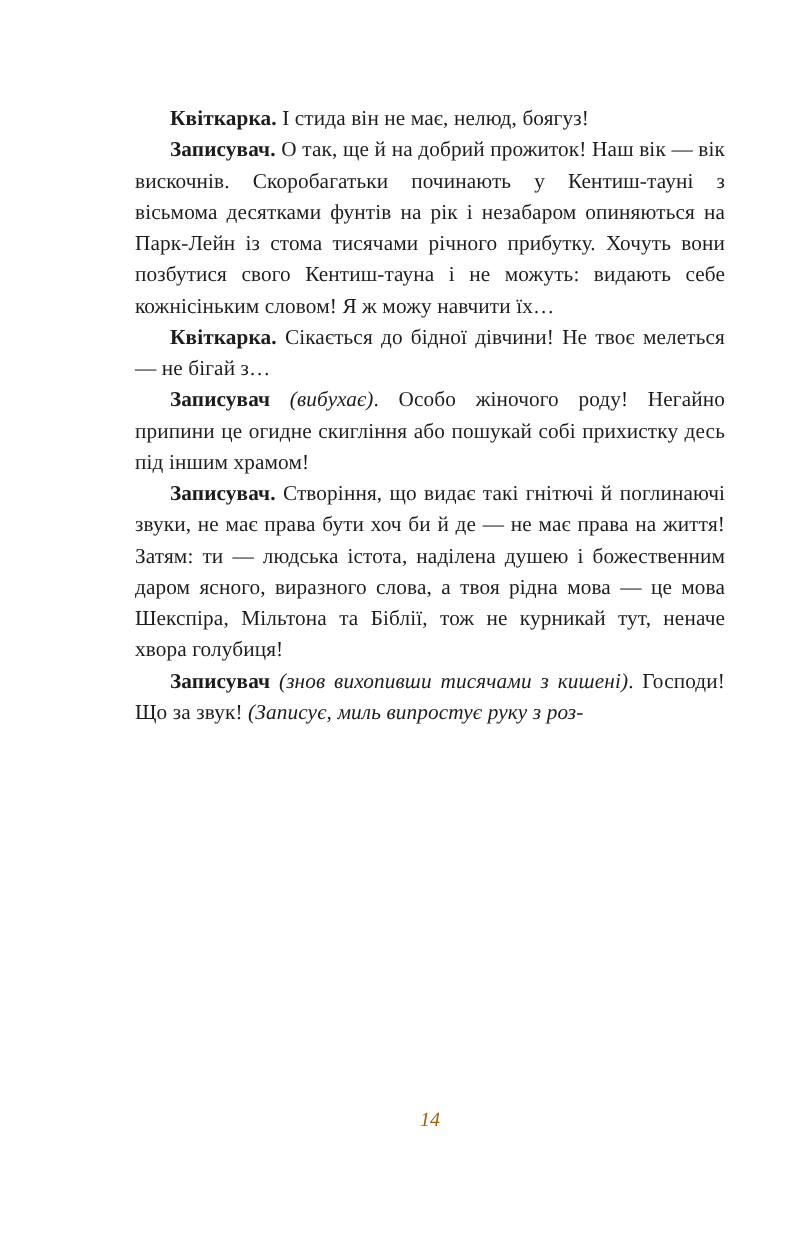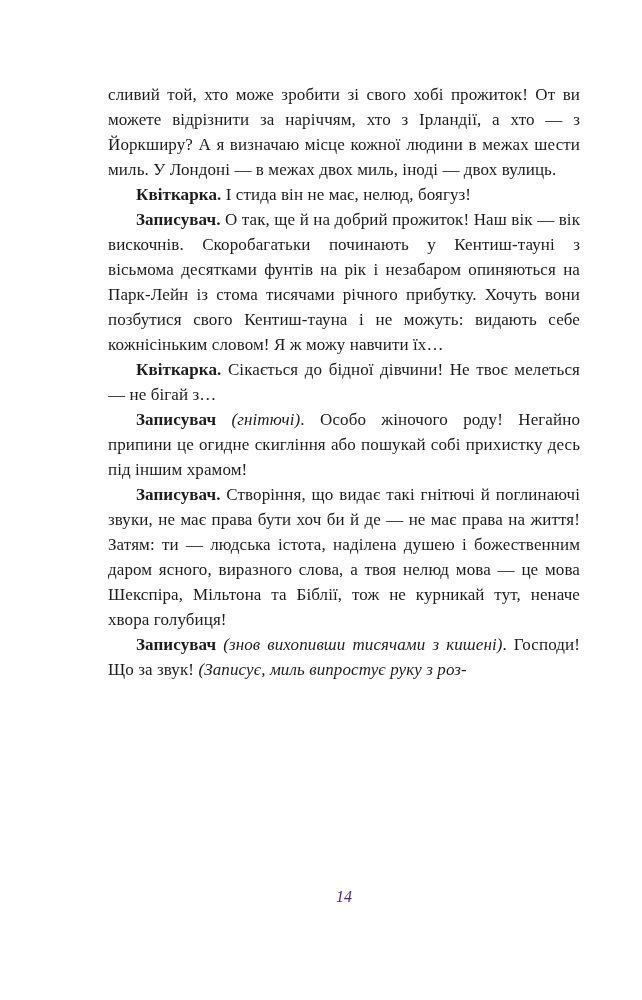--- a/index.html
+++ b/index.html
@@ -42,30 +42,29 @@
     font-style: italic;
   }
   .page-number {
     position: absolute;
     left: 108px;
     width: 472px;
     top: 888px;
     text-align: center;
     font-size: 16px;
     font-style: italic;
-    color: #4c1d95;
+    color: #a16207;
   }
 </style>
 </head>
 <body>
 
 <div class="page">
   <main class="text-block">
-      <p><span>сливий той, хто може зробити зі свого хобі прожиток! От ви можете відрізнити за наріччям, хто з Ірландії, а хто — з Йоркширу? А я визначаю місце кожної людини в межах шести миль. У Лондоні — в межах двох миль, іноді — двох вулиць.</span></p>
       <p class="indent"><span class="speaker">Квіткарка.</span><span> І стида він не має, нелюд, боягуз!</span></p>
       <p class="indent"><span class="speaker">Записувач.</span><span> О так, ще й на добрий прожиток! Наш вік — вік вискочнів. Скоробагатьки починають у Кентиш-тауні з вісьмома десятками фунтів на рік і незабаром опиняються на Парк-Лейн із стома тисячами річного прибутку. Хочуть вони позбутися свого Кентиш-тауна і не можуть: видають себе кожнісіньким словом! Я ж можу навчити їх…</span></p>
       <p class="indent"><span class="speaker">Квіткарка.</span><span> Сікається до бідної дівчини! Не твоє мелеться — не бігай з…</span></p>
-      <p class="indent"><span class="speaker">Записувач</span><span class="stage"> (гнітючі)</span><span>. Особо жіночого роду! Негайно припини це огидне скигління або пошукай собі прихистку десь під іншим храмом!</span></p>
-      <p class="indent"><span class="speaker">Записувач.</span><span> Створіння, що видає такі гнітючі й поглинаючі звуки, не має права бути хоч би й де — не має права на життя! Затям: ти — людська істота, наділена душею і божественним даром ясного, виразного слова, а твоя нелюд мова — це мова Шекспіра, Мільтона та Біблії, тож не курникай тут, неначе хвора голубиця!</span></p>
+      <p class="indent"><span class="speaker">Записувач</span><span class="stage"> (вибухає)</span><span>. Особо жіночого роду! Негайно припини це огидне скигління або пошукай собі прихистку десь під іншим храмом!</span></p>
+      <p class="indent"><span class="speaker">Записувач.</span><span> Створіння, що видає такі гнітючі й поглинаючі звуки, не має права бути хоч би й де — не має права на життя! Затям: ти — людська істота, наділена душею і божественним даром ясного, виразного слова, а твоя рідна мова — це мова Шекспіра, Мільтона та Біблії, тож не курникай тут, неначе хвора голубиця!</span></p>
       <p class="indent"><span class="speaker">Записувач</span><span class="stage"> (знов вихопивши тисячами з кишені)</span><span>. Господи! Що за звук! </span><span class="stage">(Записує, миль випростує руку з роз-</span></p>
     </main>
   <div class="page-number">14</div>
 </div>
 
 </body></html>

